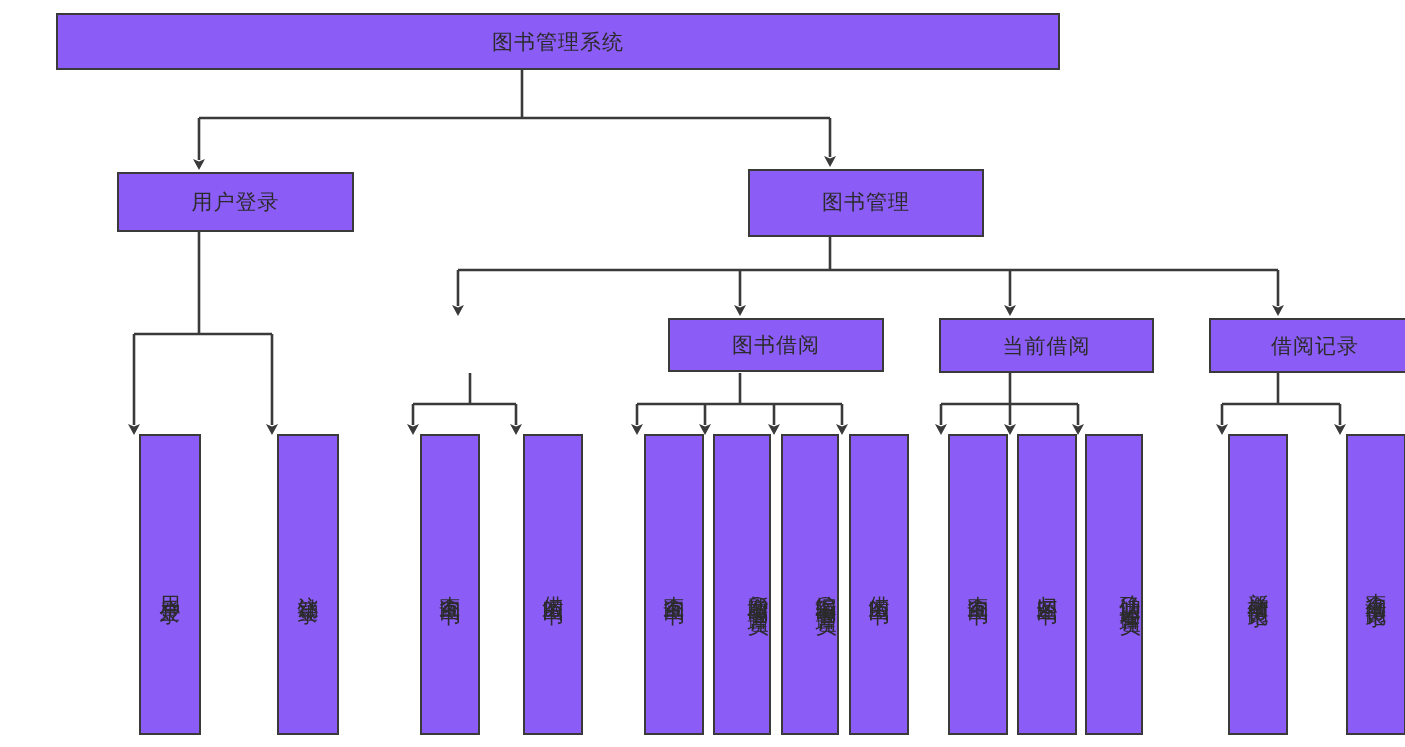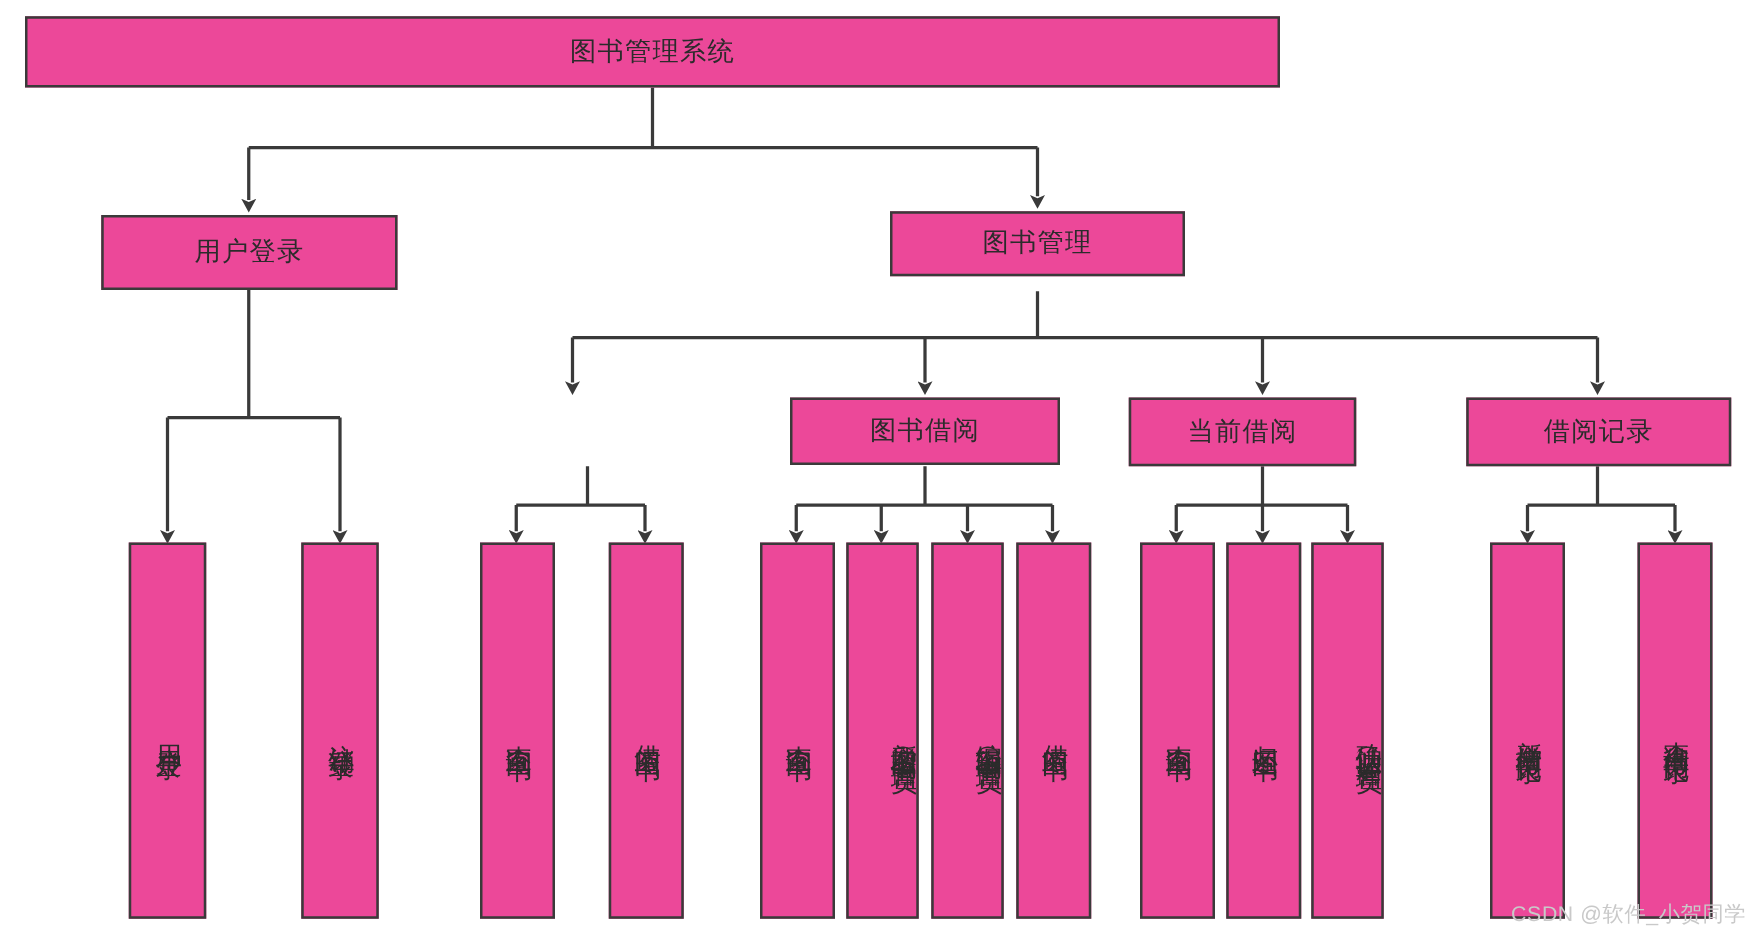--- a/index.html
+++ b/index.html
@@ -12,27 +12,28 @@
     position:relative;
   }
   #diagram{
     position:absolute;
     left:0;top:0;
     width:1405px;height:747px;
   }
   .node{
     position:absolute;
     box-sizing:border-box;
-    background:#ec4899;
+    background:#8b5cf6;
     border:2.5px solid #3a3a3a;
     display:flex;
     align-items:center;
     justify-content:center;
     color:#2b2b2b;
     z-index:3;
+    margin-left:36px;
   }
   .node-h{
     font-size:21px;
     letter-spacing:1px;
     line-height:1.2;
     white-space:nowrap;
   }
   .node-v{
     writing-mode:vertical-rl;
     text-orientation:upright;
@@ -115,26 +116,26 @@
       <path d="M1222,404 L1340,404"></path>
       <path d="M1222,404 L1222,425" marker-end="url(#arrow)"></path>
       <path d="M1340,404 L1340,425" marker-end="url(#arrow)"></path>
     </g>
   </svg>
 
   <div class="node node-h" style="left:20px;top:13px;width:1004px;height:57px;">图书管理系统</div>
 
   <div class="node node-h" style="left:81px;top:172px;width:237px;height:60px;">用户登录</div>
 
-  <div class="node node-h" style="left:712px;top:169px;width:236px;height:52px;font-family:Liberation Serif, serif;">图书管理</div>
+  <div class="node node-h" style="left:712px;top:169px;width:236px;height:68px;font-family:Liberation Serif, serif;">图书管理</div>
 
 
   <div class="node node-h" style="left:632px;top:318px;width:216px;height:54px;">图书借阅</div>
 
-  <div class="node node-h" style="left:903px;top:318px;width:182px;height:55px;">当前借阅</div>
+  <div class="node node-h" style="left:903px;top:318px;width:215px;height:55px;">当前借阅</div>
 
   <div class="node node-h" style="left:1173px;top:318px;width:212px;height:55px;">借阅记录</div>
 
   <div class="node node-v center" style="left:103px;top:434px;width:62px;height:301px;">用户登录</div>
 
   <div class="node node-v center" style="left:241px;top:434px;width:62px;height:301px;">注销登录</div>
 
   <div class="node node-v center" style="left:384px;top:434px;width:60px;height:301px;">查询图书</div>
 
   <div class="node node-v center" style="left:487px;top:434px;width:60px;height:301px;">借阅图书</div>
@@ -150,15 +151,14 @@
   <div class="node node-v center" style="left:912px;top:434px;width:60px;height:301px;">查询图书</div>
 
   <div class="node node-v center" style="left:981px;top:434px;width:60px;height:301px;">归还图书</div>
 
   <div class="node node-v" style="left:1049px;top:434px;width:58px;height:301px;">确认归还（管理员）</div>
 
   <div class="node node-v center" style="left:1192px;top:434px;width:60px;height:301px;">新增借阅记录</div>
 
   <div class="node node-v center" style="left:1310px;top:434px;width:60px;height:301px;">查询借阅记录</div>
 
-  <div class="watermark">CSDN @软件_小贺同学</div>
 
 </div>
 
 </body></html>

